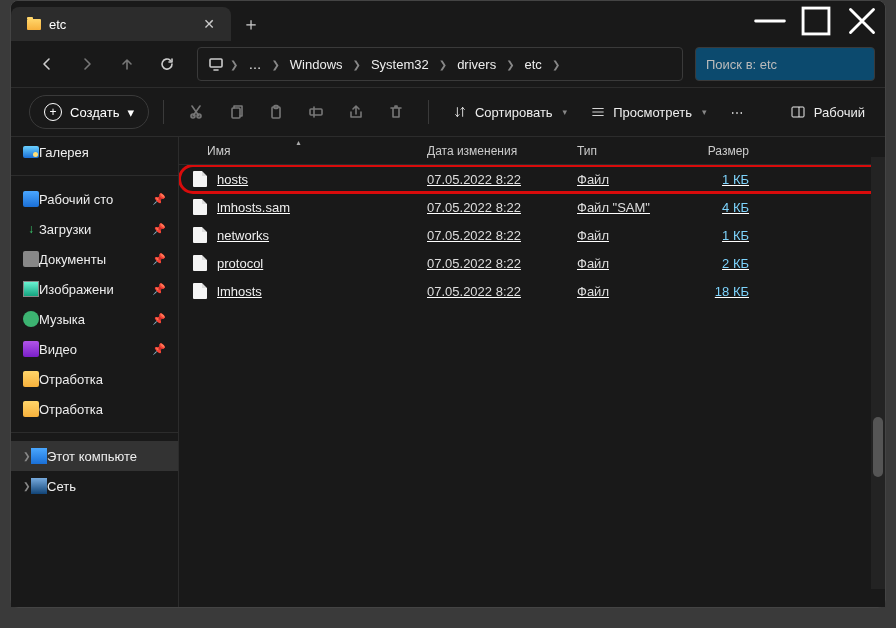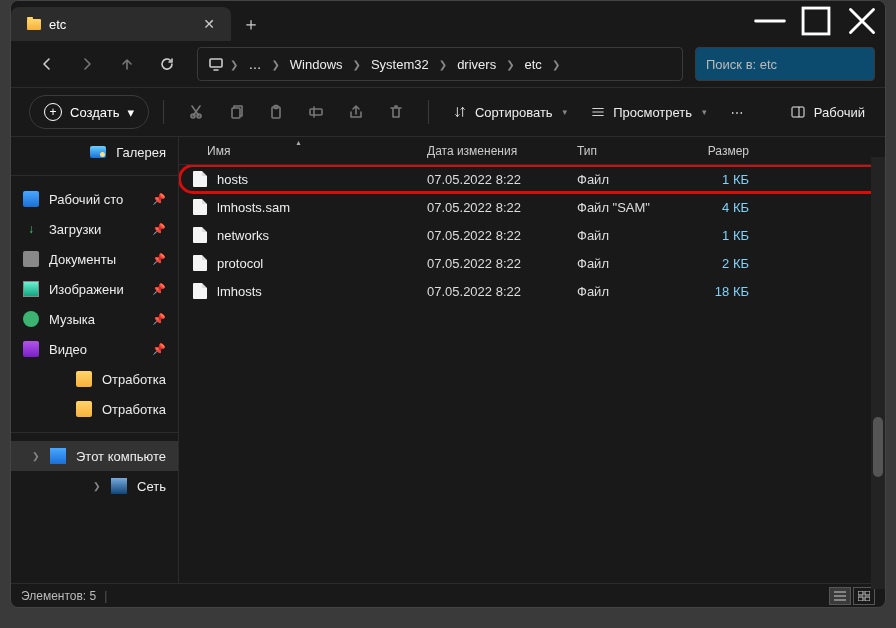--- a/index.html
+++ b/index.html
@@ -34,21 +34,21 @@
   .tbsep { width:1px; height:24px; background:#3a3a3a; margin:0 10px; }
   .tbtn { width:36px; height:36px; display:flex; align-items:center; justify-content:center; color:#777; }
   .tbtn svg{width:16px;height:16px;stroke:#777;fill:none;stroke-width:1.6;}
   .drop { display:flex; align-items:center; gap:8px; height:34px; padding:0 10px; color:#eee; }
   .drop .chev{color:#888;font-size:9px;margin-left:2px;}
   .preview-toggle{display:flex;align-items:center;gap:8px;margin-left:auto;color:#eee;padding:0 10px;}
 
   
   .body { flex:1; display:flex; min-height:0; }
   .sidebar { width:168px; background:#191919; border-right:1px solid #2c2c2c; overflow:hidden; }
-  .sb-item { display:flex; align-items:center; gap:10px; height:30px; padding:0 12px; color:#eee; font-size:13px; position:relative;justify-content:flex-end;}
+  .sb-item { display:flex; align-items:center; height:30px; padding:0 12px; color:#eee; font-size:13px; position:relative;}
   .sb-item.active{background:#333; }
   .sb-item .pin{margin-left:auto;color:#888;font-size:11px;}
   .sb-divider{height:1px;background:#2c2c2c;margin:8px 0;}
   .sb-ico{width:16px;height:16px;display:flex;align-items:center;justify-content:center;font-size:12px;}
   .sb-ico.blue{background:linear-gradient(#4aa7ff,#1a6fd6);border-radius:2px;}
   .sb-ico.gray{background:#888;border-radius:2px;}
   .sb-ico.orange{background:linear-gradient(#ffd56a,#f7b13c);border-radius:2px;}
   .sb-ico.green{background:#3cb371;border-radius:50%;}
   .sb-ico.purple{background:linear-gradient(#b155e8,#7a1fc9);border-radius:2px;}
   .sb-ico.teal{background:linear-gradient(#6af1d1,#14a37f);border:1px solid #888;}
@@ -60,21 +60,21 @@
   .sb-thumb{position:absolute;left:2px;right:2px;top:260px;height:60px;background:#555;border-radius:5px;}
 
   
   .content{flex:1;display:flex;flex-direction:column;min-height:0;background:#191919;}
   .cols{display:flex;align-items:center;height:28px;border-bottom:1px solid #2c2c2c;color:#ccc;font-size:12px;}
   .col-name{width:248px;padding-left:28px;display:flex;align-items:center;gap:6px;}
   .col-date{width:150px;}
   .col-type{width:108px;}
   .col-size{width:80px;text-align:right;padding-right:16px;}
   .sort-caret{font-size:8px;color:#aaa;}
-  .rows{flex:1;overflow:auto;}
+  .rows{flex:1;overflow:auto;text-decoration:underline;}
   .row{display:flex;align-items:center;height:28px;color:#eee;font-size:13px;}
   .row .c-name{width:248px;display:flex;align-items:center;gap:10px;padding-left:14px;}
   .row .c-date{width:150px;color:#ddd;}
   .row .c-type{width:108px;color:#ddd;}
   .row .c-size{width:80px;text-align:right;padding-right:16px;color:#7dd3fc;}
   .file-ico{width:14px;height:16px;background:#f4f4f4;border-radius:1px;position:relative;}
   .file-ico::after{content:"";position:absolute;right:0;top:0;border-top:5px solid #191919;border-left:5px solid #ddd;}
   .row.hl{outline:3px solid #d90b0b;outline-offset:-2px;border-radius:14px;}
 
   
@@ -346,36 +346,17 @@
               <span>lmhosts</span>
             </div>
             <div class="c-date">07.05.2022 8:22</div>
             <div class="c-type">Файл</div>
             <div class="c-size">18 КБ</div>
           </div>
         </div>
     </div>
   </div>
 
-  <div class="status">
-    <span>Элементов: 5</span>
-    <span style="margin-left:8px;color:#555">|</span>
-    <div class="viewbtns">
-      <div class="vbtn active">
-          <svg width="12" height="10" viewBox="0 0 12 10" stroke="#ccc">
-            <path d="M0 1h12M0 5h12M0 9h12"></path>
-          </svg>
-        </div>
-      <div class="vbtn">
-          <svg width="12" height="10" viewBox="0 0 12 10" stroke="#ccc" fill="none">
-            <rect x="0" y="0" width="5" height="4"></rect>
-            <rect x="7" y="0" width="5" height="4"></rect>
-            <rect x="0" y="6" width="5" height="4"></rect>
-            <rect x="7" y="6" width="5" height="4"></rect>
-          </svg>
-        </div>
-    </div>
-  </div>
 
   <div class="sb-scroll">
       <div class="sb-thumb"></div>
     </div>
 </div>
 
 </body></html>

